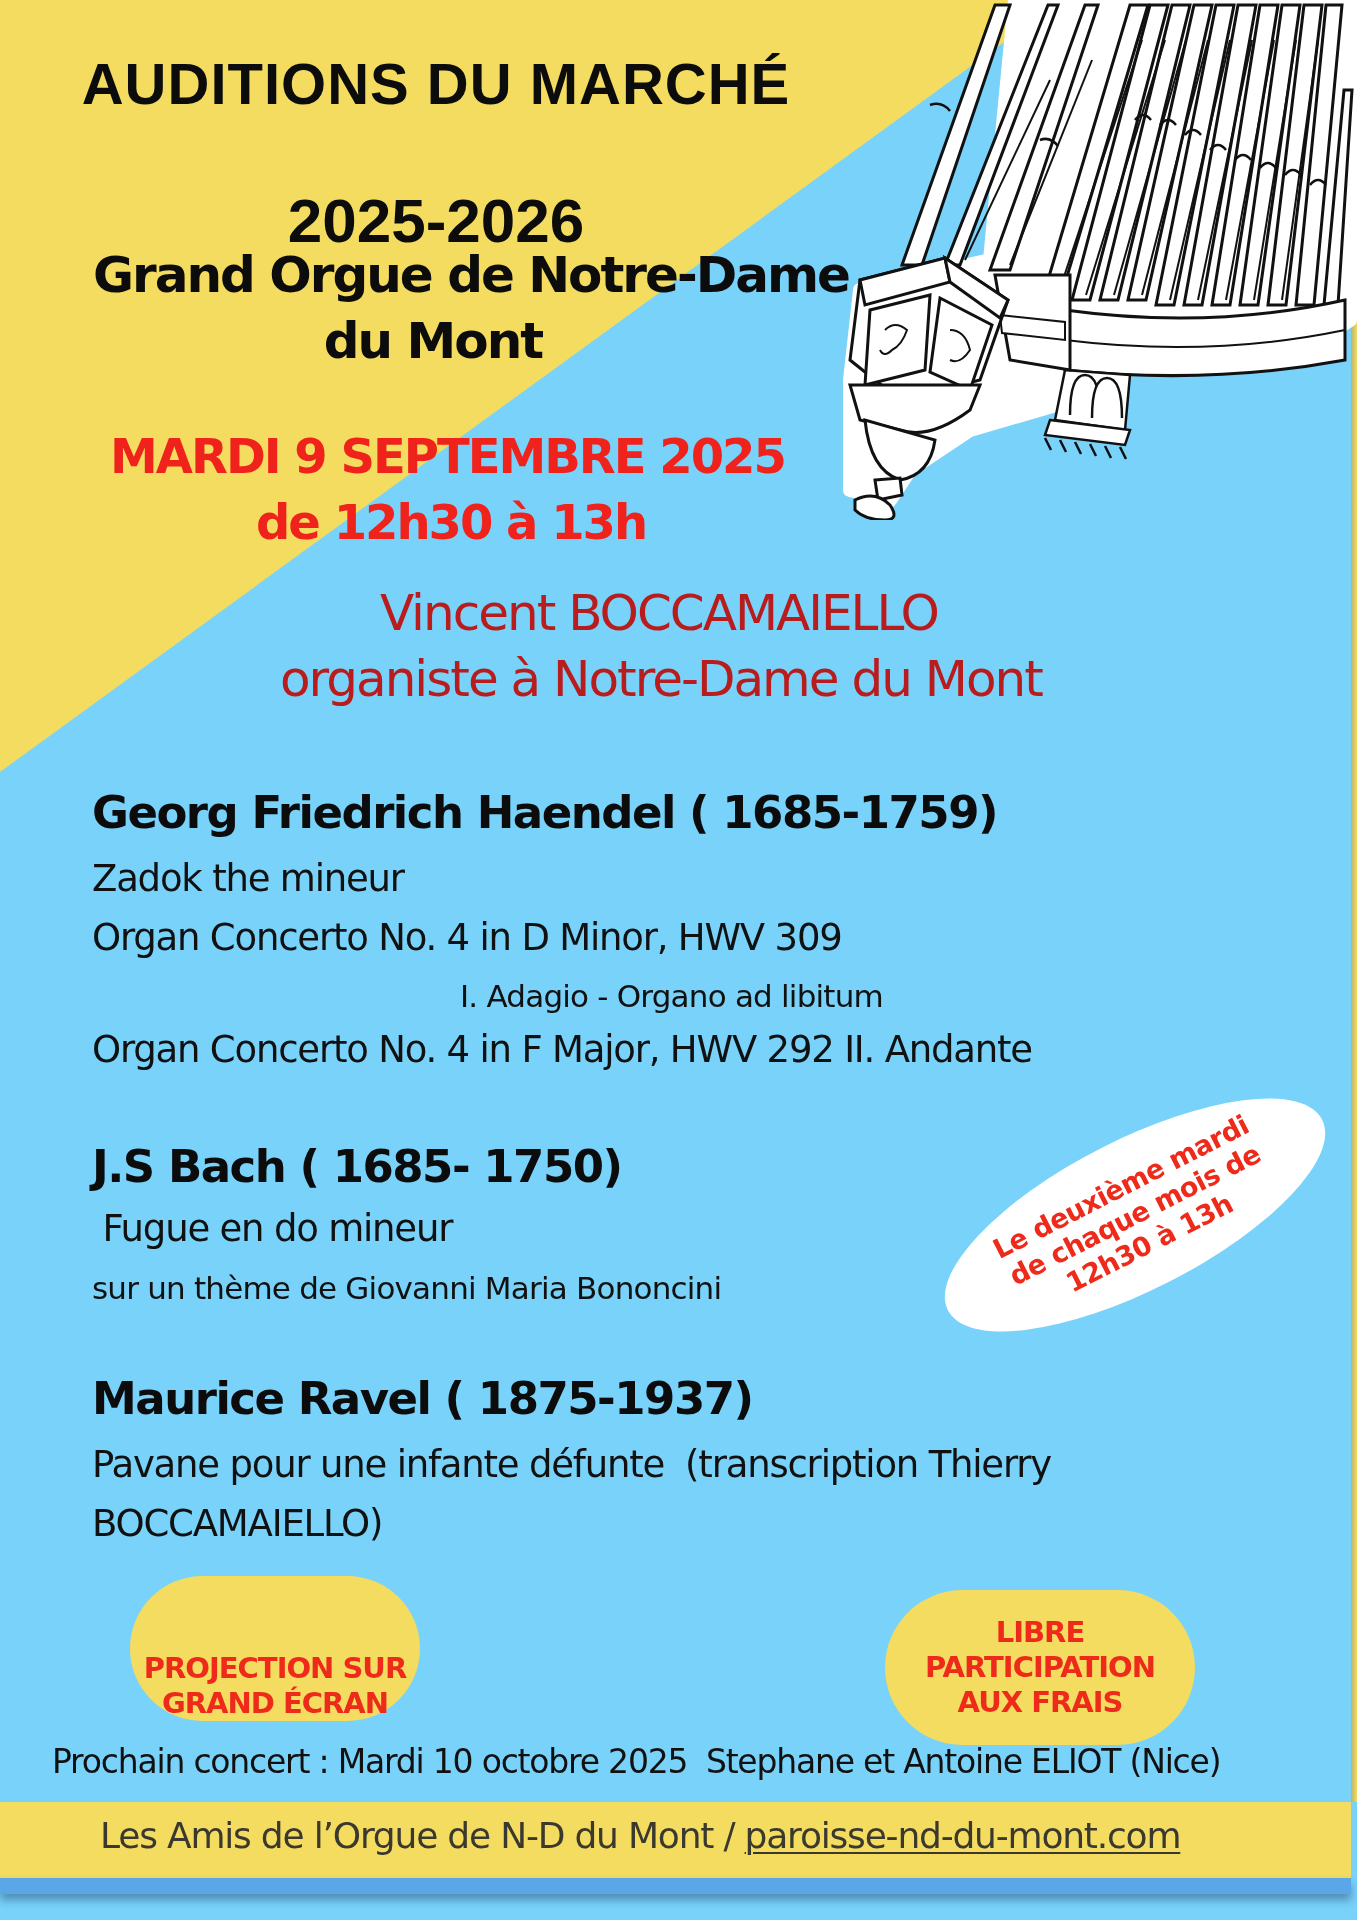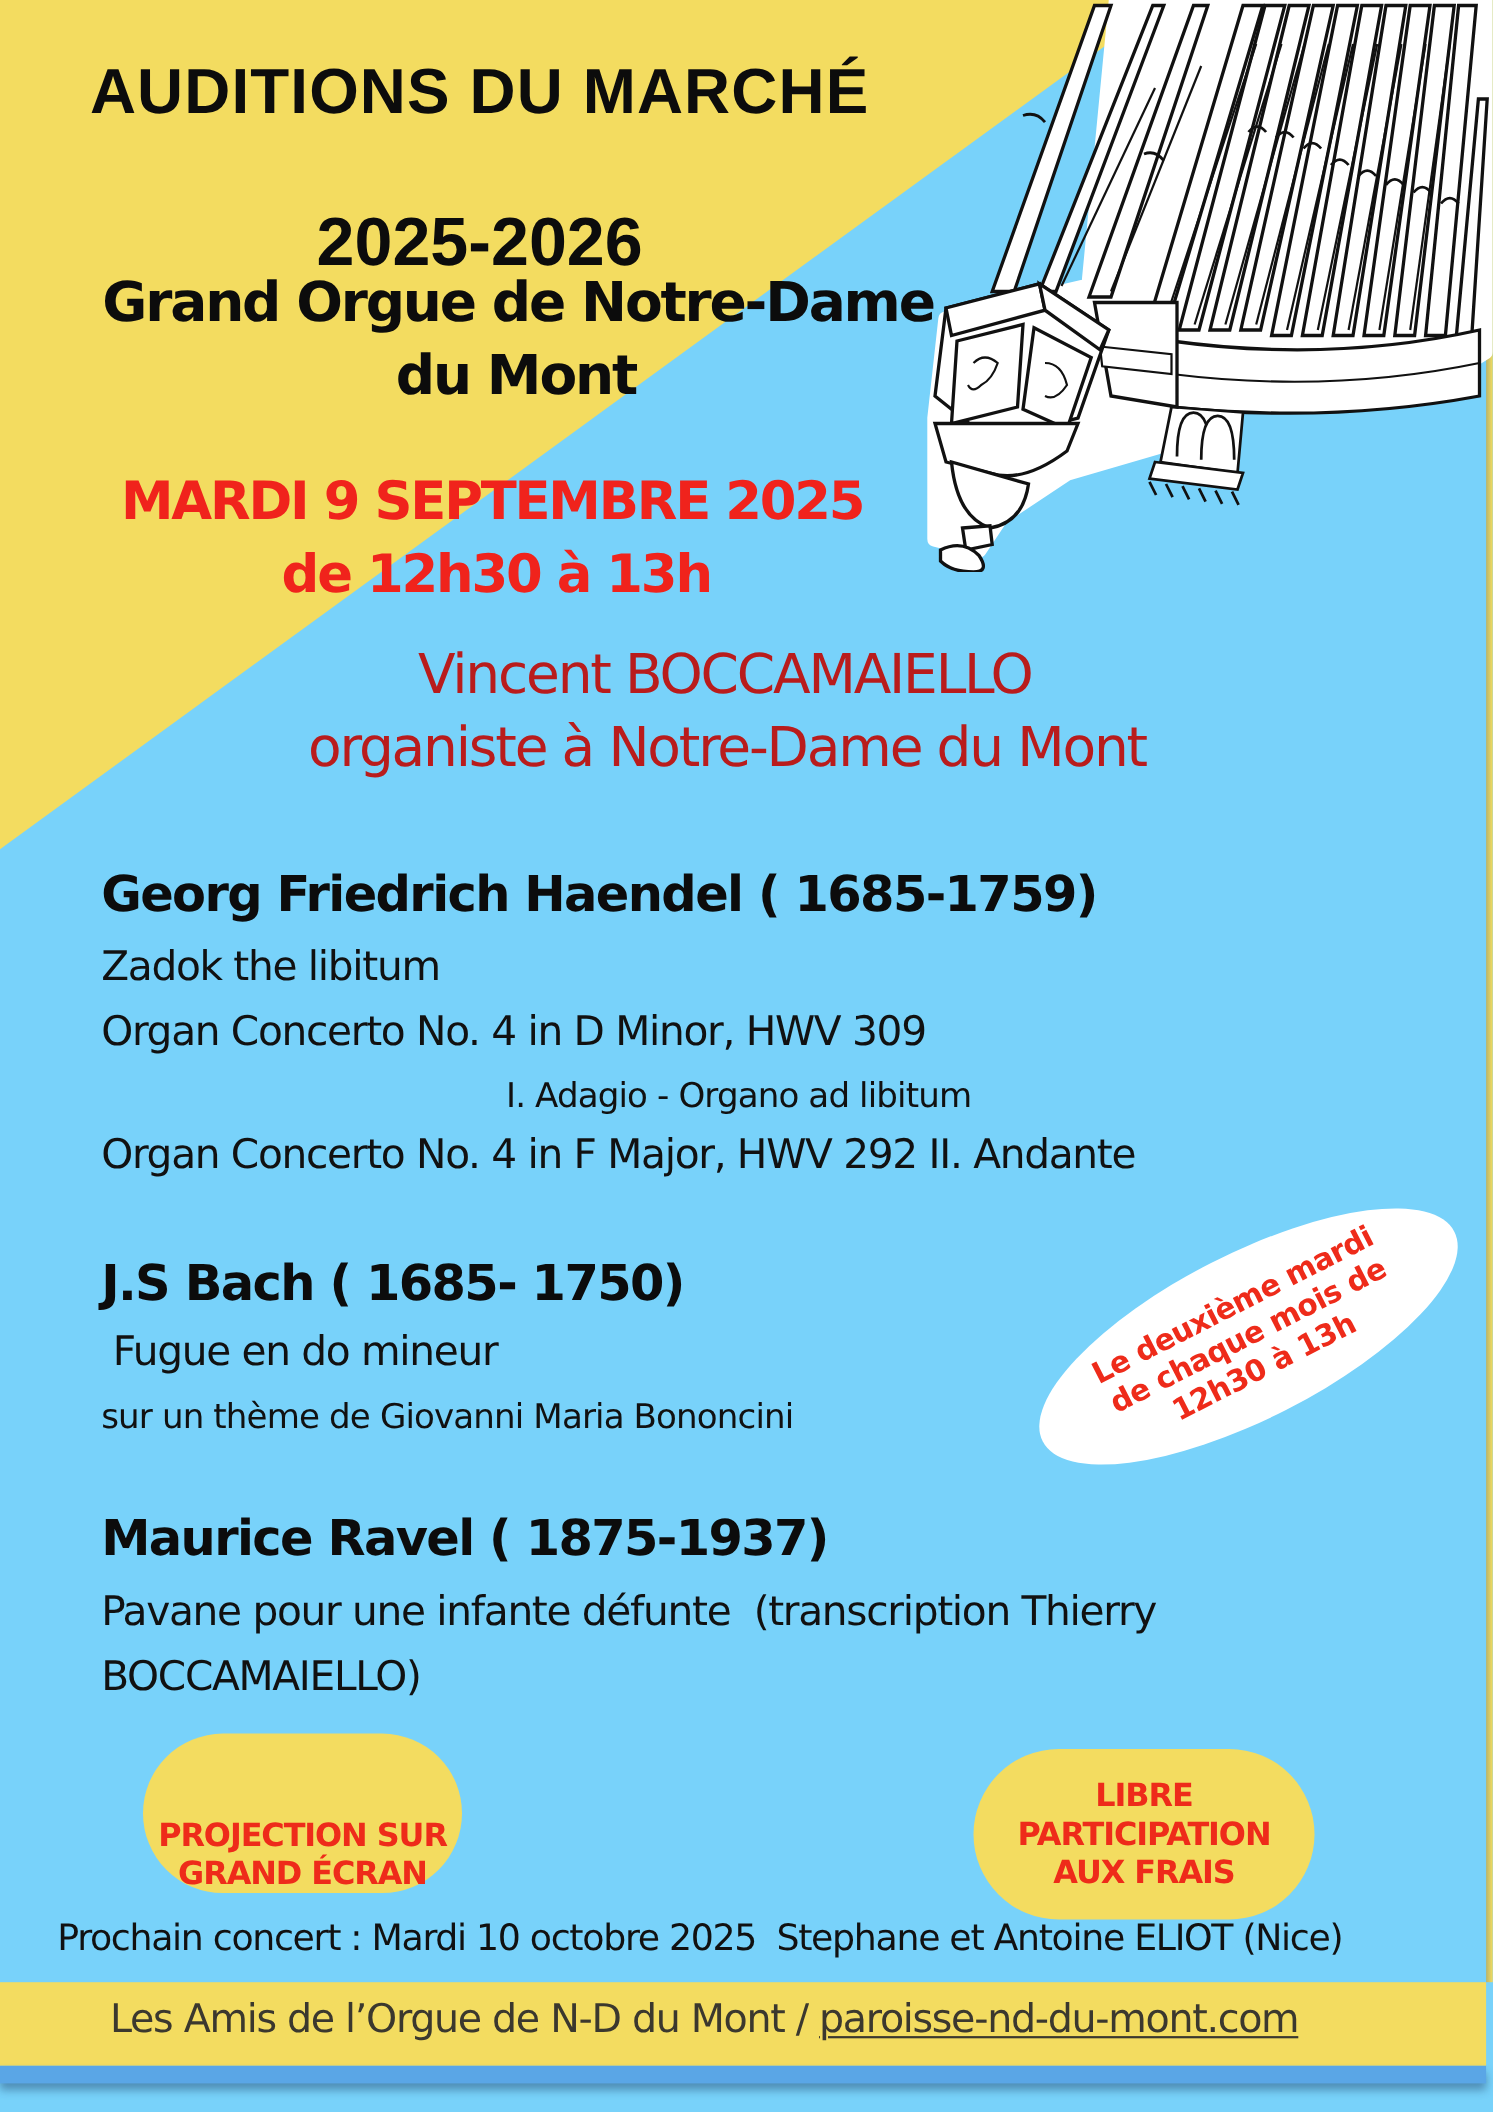--- a/index.html
+++ b/index.html
@@ -4,21 +4,21 @@
 <style>
   html, body { margin: 0; padding: 0; }
   body { width: 1357px; height: 1920px; position: relative; overflow: hidden; background: #78d2fa; font-family: "Liberation Sans", "DejaVu Sans", sans-serif; }
   .bg { position: absolute; left: 0; top: 0; width: 1357px; height: 1920px; }
   .abs { position: absolute; margin: 0; white-space: nowrap; }
   .title { font-family: "Liberation Sans", sans-serif; font-weight: 900; color: #0c0c0c; text-align: center; }
   .t1 { left: 0; width: 872px; top: 50px; font-size: 58px; letter-spacing: 1px; font-weight: bold; }
   .t2 { left: 0; width: 872px; top: 137px; font-size: 62px; font-weight: bold; margin-top: 48px; }
   .sub { font-family: "DejaVu Sans", sans-serif; font-weight: bold; color: #0c0c0c; text-align: center; letter-spacing: -2px; }
   .s1 { left: 0; width: 866px; top: 246px; font-size: 50px; margin-left: 38px; }
-  .s2 { left: 0; width: 866px; top: 312px; font-size: 50px; padding-left: 36px; }
+  .s2 { left: 0; width: 866px; top: 312px; font-size: 50px; }
   .red { font-family: "DejaVu Sans", sans-serif; font-weight: bold; color: #f0231c; letter-spacing: -2px; }
   .r1 { left: 110px; top: 428px; font-size: 48px; }
   .r2 { left: 256px; top: 494px; font-size: 48px; }
   .artist { font-family: "DejaVu Sans", sans-serif; font-weight: normal; color: #b91c1c; letter-spacing: -2px; text-align: left; }
   .a1 { left: 380px; width: 780px; top: 584px; font-size: 50px; }
   .a2 { left: 280px; width: 980px; top: 650px; font-size: 50px; }
   .comp { font-family: "DejaVu Sans", sans-serif; font-weight: bold; color: #0c0c0c; font-size: 45px; letter-spacing: -1.5px; left: 92px; }
   .work { font-family: "DejaVu Sans", sans-serif; color: #111; font-size: 37px; letter-spacing: -1.2px; left: 92px; }
   .work.small { font-size: 31px; letter-spacing: -0.8px; }
   .pill { position: absolute; background: #f3dc60; border-radius: 999px; display: flex; align-items: center; justify-content: center; text-align: center; color: #ee2b1a; font-family: "DejaVu Sans", sans-serif; font-weight: bold; letter-spacing: -1px; line-height: 1.2; }
@@ -134,21 +134,21 @@
 <div class="abs sub s1">Grand Orgue de Notre-Dame</div>
 <div class="abs sub s2">du Mont</div>
 
 <div class="abs red r1">MARDI 9 SEPTEMBRE 2025</div>
 <div class="abs red r2">de 12h30 à 13h</div>
 
 <div class="abs artist a1">Vincent BOCCAMAIELLO</div>
 <div class="abs artist a2">organiste à Notre-Dame du Mont</div>
 
 <div class="abs comp" style="top:786px;">Georg Friedrich Haendel ( 1685-1759)</div>
-<div class="abs work" style="top:857px;">Zadok the libitum</div>
+<div class="abs work" style="top:857px;">Zadok the mineur</div>
 <div class="abs work" style="top:916px;">Organ Concerto No. 4 in D Minor, HWV 309</div>
 <div class="abs work small" style="top:978px; left:460px;">I. Adagio - Organo ad libitum</div>
 <div class="abs work" style="top:1028px;">Organ Concerto No. 4 in F Major, HWV 292  II. Andante</div>
 
 <div class="abs comp" style="top:1140px;">J.S Bach ( 1685- 1750)</div>
 <div class="abs work" style="top:1207px; white-space:pre;"> Fugue en do mineur</div>
 <div class="abs work small" style="top:1270px;">sur un thème de Giovanni Maria Bononcini</div>
 
 <div class="abs comp" style="top:1372px;">Maurice Ravel ( 1875-1937)</div>
 <div class="abs work" style="top:1443px; white-space:pre;">Pavane pour une infante défunte  (transcription Thierry</div>

